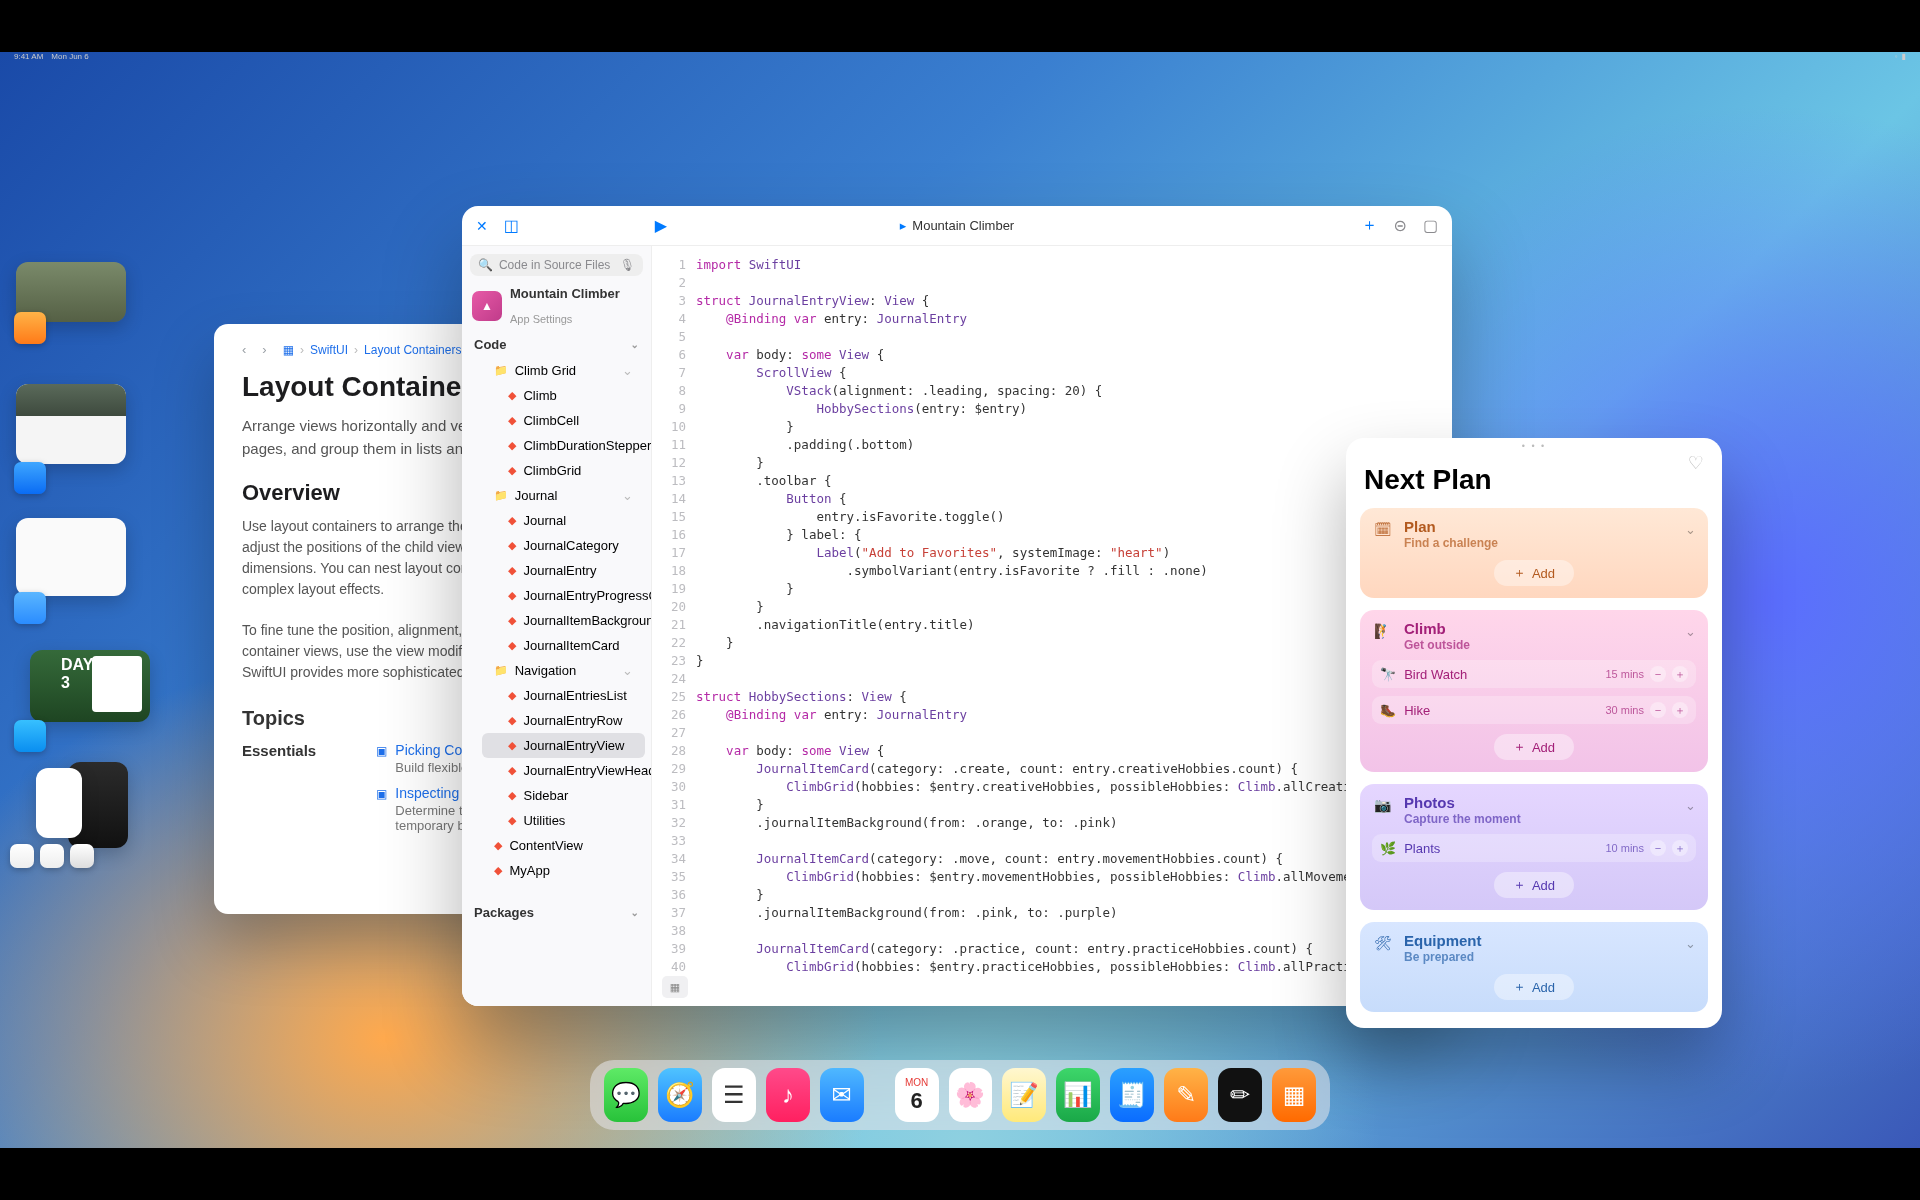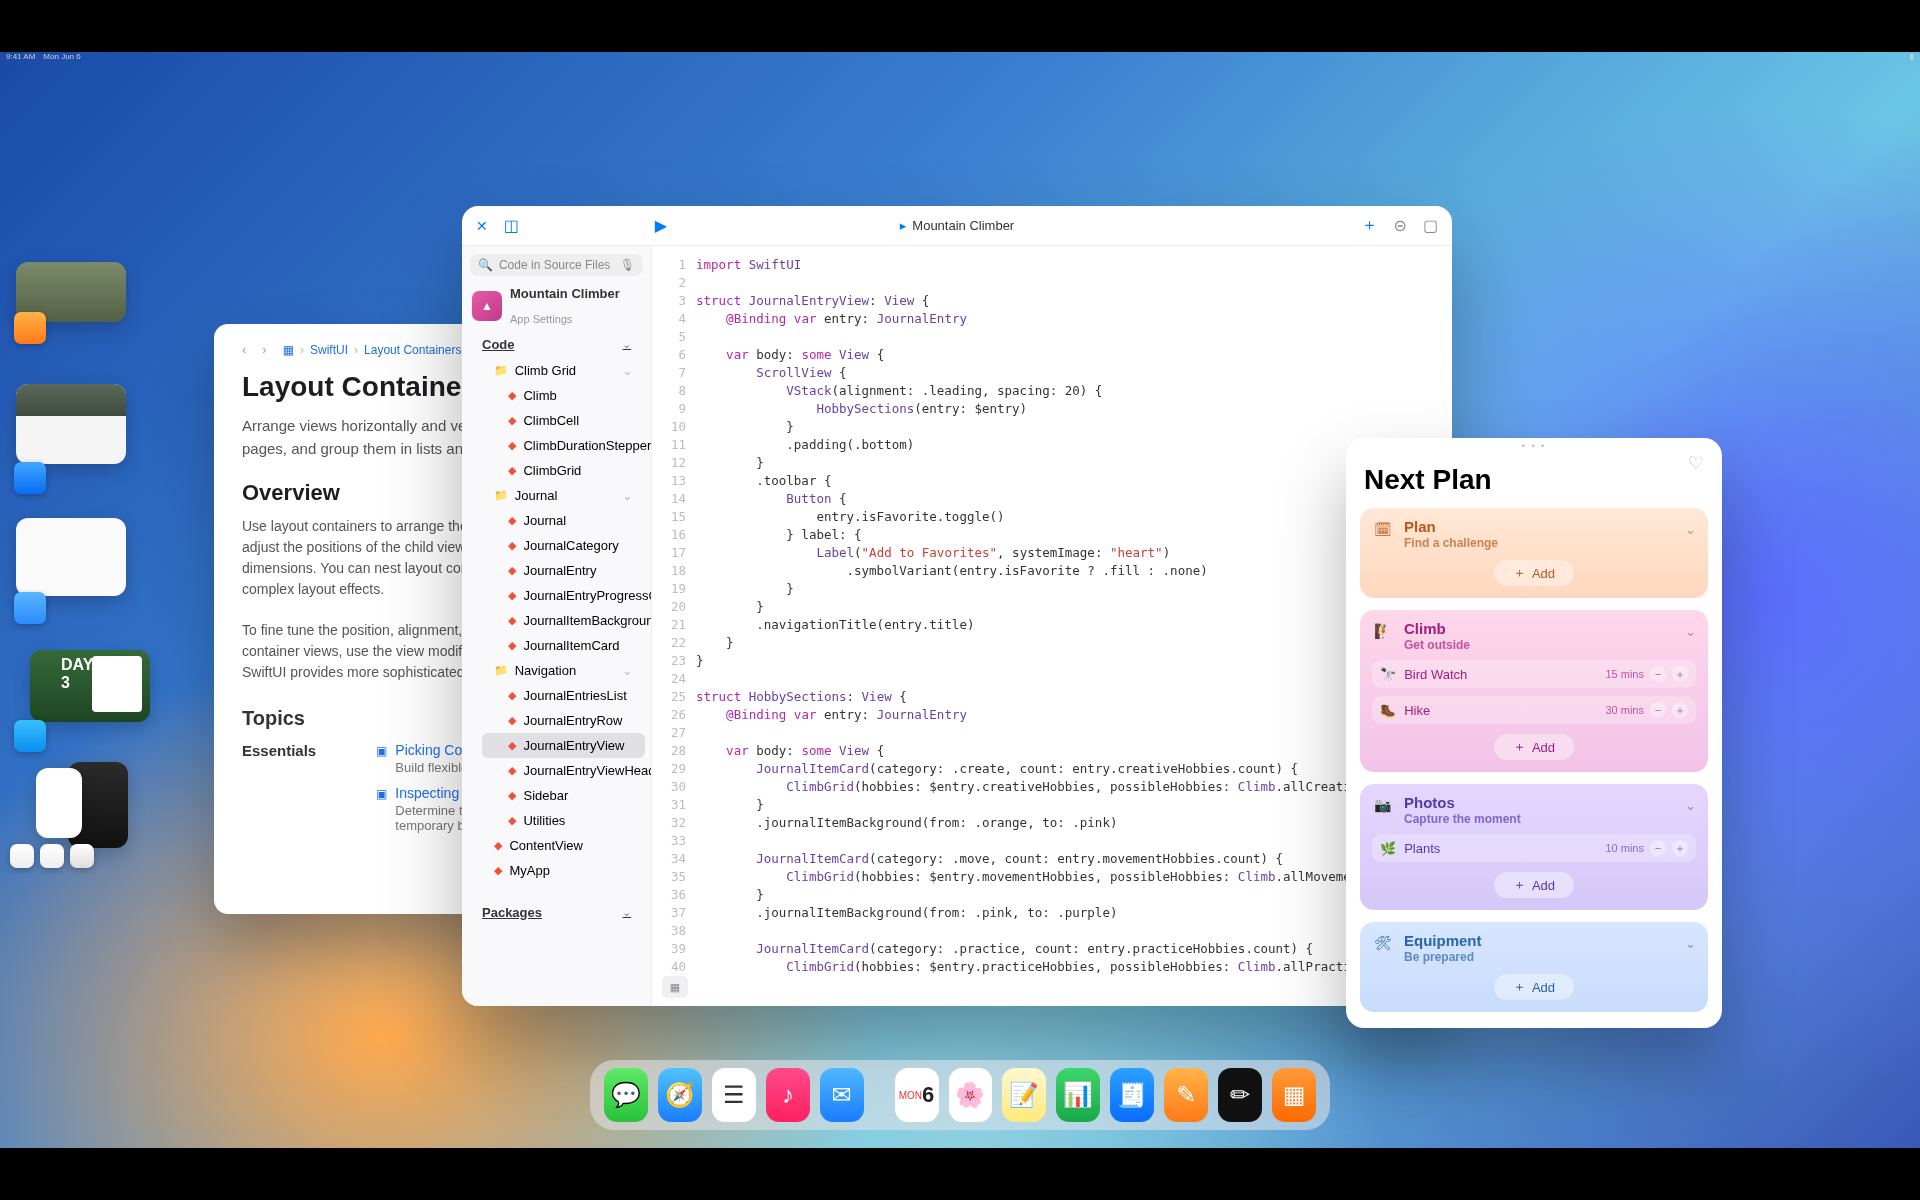--- a/index.html
+++ b/index.html
@@ -19,21 +19,21 @@
   position:absolute; top:52px; left:0; right:0; bottom:52px;
   background:
     radial-gradient(ellipse 900px 700px at 20% 90%, #ffa94d 0%, transparent 55%),
     radial-gradient(ellipse 900px 900px at 92% 50%, #5b6dff 0%, transparent 55%),
     radial-gradient(ellipse 700px 700px at 50% 100%, #8ed0e0 0%, transparent 60%),
     linear-gradient(135deg, #1a4aa8 0%, #3a7fd0 35%, #6bc5e5 65%, #3a58b8 100%);
   overflow:hidden;
 }
 
 
-.menubar { position:absolute; top:0; left:0; right:0; height:8px; display:flex; align-items:center; justify-content:space-between; padding:0 6px; font-size:8px; color:#ccc; }
+.menubar { position:absolute; top:0; left:0; right:0; height:8px; display:flex; align-items:center; justify-content:space-between; padding:0 14px; font-size:8px; color:#ccc; }
 .menubar .left { display:flex; gap:8px; }
 .menubar .right { display:flex; gap:4px; }
 
 
 .stage-thumb { position:absolute; left:16px; width:110px; border-radius:12px; background:#fff; box-shadow:0 6px 18px rgba(0,0,0,.2); overflow:hidden; }
 .stage-ico { position:absolute; width:32px; height:32px; border-radius:7px; box-shadow:0 2px 6px rgba(0,0,0,.25); }
 
 
 .dock {
   position:absolute; left:50%; transform:translateX(-50%);
@@ -78,21 +78,21 @@
 .sp-tb-left .x { color:#007aff; font-size:14px;}
 .sp-title { font-size:13px; color:#333; position:absolute; left:50%; transform:translateX(-50%); display:flex; align-items:center; gap:6px;}
 .sp-title .ic { color:#007aff;}
 .sp-body { flex:1; display:flex; overflow:hidden;}
 .sp-side { width:190px; border-right:1px solid #eee; background:#f9f9fb; overflow-y:auto; font-size:13px;}
 .sp-search { margin:8px; display:flex; align-items:center; gap:6px; background:#eee; border-radius:8px; padding:4px 8px; color:#8a8a8e; font-size:12px;}
 .sp-proj { margin:10px 10px 6px; display:flex; gap:8px; align-items:center;}
 .sp-proj .icon { width:30px; height:30px; border-radius:7px; background:linear-gradient(135deg,#e75aa7,#c03b8a); display:flex; align-items:center; justify-content:center; color:#fff; font-size:12px;}
 .sp-proj .name { font-size:13px; font-weight:600; color:#333;}
 .sp-proj .sub { font-size:11px; color:#999;margin-top:12px;}
-.sp-sec { padding:6px 20px; font-weight:600; color:#333; display:flex; justify-content:space-between; align-items:center; cursor:pointer;text-decoration:underline;}
+.sp-sec { padding:6px 12px; font-weight:600; color:#333; display:flex; justify-content:space-between; align-items:center; cursor:pointer;}
 .sp-sec .chev { color:#999; font-size:10px;}
 .sp-item { padding:5px 12px 5px 26px; display:flex; align-items:center; gap:7px; cursor:pointer; border-radius:6px; margin:0 6px;}
 .sp-item.sel { background:#e0e0e4;}
 .sp-item .fi { color:#f05138; font-size:11px;}
 .sp-item .fd { color:#8a8a8e; font-size:11px;}
 .sp-sub { padding-left:14px;}
 .sp-editor { flex:1; position:relative; overflow:auto; font-family:"SF Mono", Menlo, monospace; font-size:12.5px; line-height:18px;}
 .sp-gutter { position:absolute; top:10px; left:0; width:34px; text-align:right; color:#bcbcc0; }
 .sp-code { padding:10px 10px 10px 44px; white-space:pre; color:#333;}
 .sp-code .kw { color:#b429a6;}
@@ -500,21 +500,21 @@
         </div>
     </div>
   </div>
 
   <div class="dock">
     <div class="dico" style="background:linear-gradient(#5eea66,#28c23a);">💬</div>
     <div class="dico" style="background:linear-gradient(#4fc3ff,#1a7cff);">🧭</div>
     <div class="dico" style="background:#fff;color:#333;">☰</div>
     <div class="dico" style="background:linear-gradient(#ff4a8a,#ff2060);">♪</div>
     <div class="dico" style="background:linear-gradient(#4fb8ff,#1a7cff);">✉</div>
-    <div class="dico" style="background:#fff;color:#e53935;flex-direction:row;font-size:10px;margin-left:21px;">
+    <div class="dico" style="background:#fff;color:#e53935;flex-direction:column;font-size:10px;margin-left:21px;">
         <div>MON</div>
         <div style="font-size:22px;color:#222;font-weight:600;">6</div>
       </div>
     <div class="dico" style="background:#fff;">🌸</div>
     <div class="dico" style="background:linear-gradient(#fff7d0,#ffe97a);color:#a08000;">📝</div>
     <div class="dico" style="background:linear-gradient(#3dd66a,#1aa848);">📊</div>
     <div class="dico" style="background:linear-gradient(#2aa0ff,#0a6cff);">🧾</div>
     <div class="dico" style="background:linear-gradient(#ffb347,#ff7a18);">✎</div>
     <div class="dico" style="background:#111;">✏</div>
     <div class="dico" style="background:linear-gradient(#ff9a3a,#ff6a00);">▦</div>

